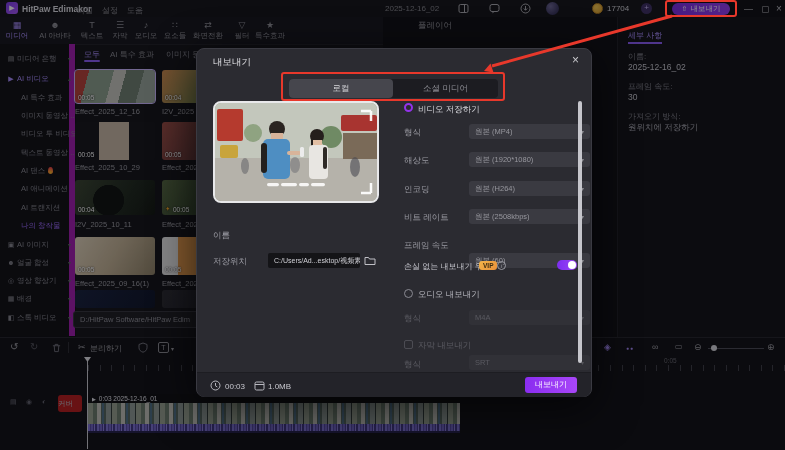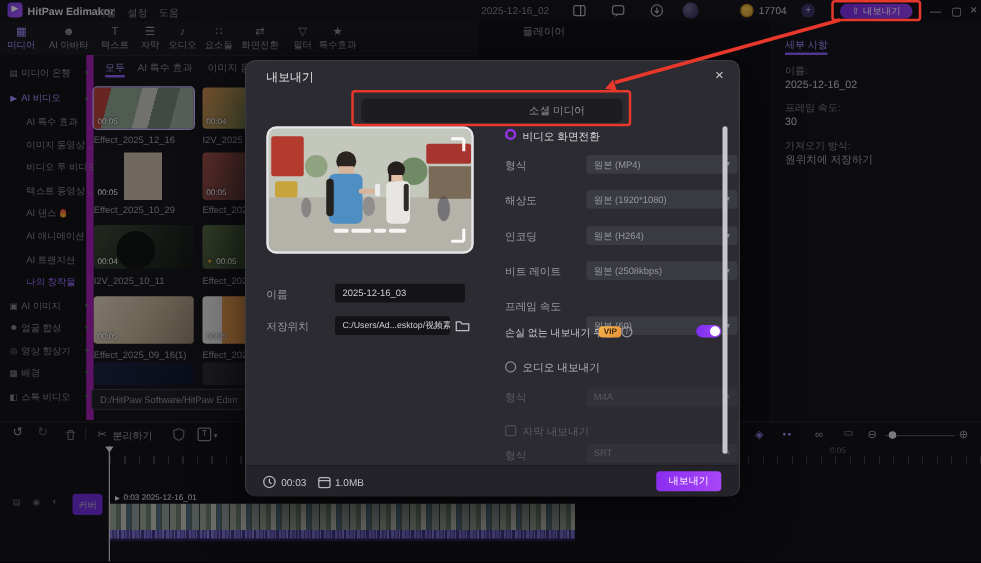--- a/index.html
+++ b/index.html
@@ -55,21 +55,21 @@
 .tbox{position:absolute;width:11px;height:11px;border:1px solid #8a8a90;border-radius:2px;color:#9a9aa0;font-size:7px;text-align:center;line-height:10px}
 .rightico{position:absolute;top:4px;font-size:9px;color:#9a9aa0}
 .rightico.pur{color:#a78bfa}
 .zslider{position:absolute;left:708px;top:9.5px;width:56px;height:1px;background:#4a4a52}
 .zknob{position:absolute;left:711px;top:7px;width:6px;height:6px;border-radius:50%;background:#d8d8dc}
 .ruler{position:absolute;left:88px;top:27px;width:697px;height:6px;background:repeating-linear-gradient(90deg,#3c3c44 0 1px,transparent 1px 11.6px)}
 .rtime{position:absolute;left:664px;top:19px;font-size:6.5px;color:#64646c}
 .playhead{position:absolute;left:87px;top:19px;width:1px;height:92px;background:#e0e0e4;opacity:.9}
 .phh{position:absolute;left:84px;top:19px;width:7px;height:5px;background:#e0e0e4;clip-path:polygon(0 0,100% 0,50% 100%)}
 .trkico{position:absolute;top:60px;font-size:7px;color:#60606a}
-.coverbtn{position:absolute;left:58px;top:57px;width:24px;height:17px;background:#6d28d9;border-radius:3px;color:#b8b8bf;font-size:7.5px;text-align:center;line-height:17px}
+.coverbtn{position:absolute;left:58px;top:57px;width:24px;height:17px;background:#b91c1c;border-radius:3px;color:#b8b8bf;font-size:7.5px;text-align:left;line-height:17px}
 .cliplabel{position:absolute;left:88px;top:56px;width:372px;height:9px;background:rgba(12,12,16,.88);border-radius:2px 2px 0 0;display:flex;align-items:center;gap:3px;padding-left:4px;font-size:6.5px;color:#e0e0e6}
 .filmstrip{position:absolute;left:88px;top:65px;width:372px;height:21px;background:repeating-linear-gradient(90deg,transparent 0 14px,rgba(70,120,170,.5) 14px 16px,transparent 16px 24px),repeating-linear-gradient(90deg,#97a08f 0 5px,#6b7a6b 5px 9px,#c2c1b8 9px 13px,#55645c 13px 18px,#8f9a94 18px 23px,#2e3a36 23px 24px)}
 .waveform{position:absolute;left:88px;top:86px;width:372px;height:9px;background:repeating-linear-gradient(90deg,#7d71d1 0 2px,#554a9e 2px 3px,#6e62c2 3px 5px,#473d8a 5px 6px,#8a7edb 6px 7px,#3f3580 7px 9px);border-bottom:2px solid #241f4a}
 
 .dim{position:absolute;left:0;top:0;width:785px;height:450px;background:rgba(6,6,10,.45);z-index:10}
 .dialog{position:absolute;left:196px;top:48px;width:396px;height:349px;background:#2b2b31;border:1px solid #3a3a42;border-radius:8px;box-shadow:0 10px 44px rgba(0,0,0,.65);z-index:20}
 .dtitle{position:absolute;left:16px;top:7px;font-size:9.5px;color:#e0e0e4}
 .dclose{position:absolute;right:12px;top:4px;font-size:12px;color:#c8c8cc}
 .dtabs{position:absolute;left:92px;top:30px;width:209px;height:19px;background:#1c1c21;border-radius:4px}
 .dtab-local{position:absolute;left:0;top:0;width:104px;height:19px;background:#46464d;border-radius:4px;color:#d8d8dc;font-size:8.5px;text-align:center;line-height:19px}
@@ -352,20 +352,21 @@
     <div class="waveform"></div>
   </div>
 
   <div class="dim"></div>
 
   <div class="dialog">
     <div class="dtitle">내보내기</div>
     <span class="dclose">×</span>
 
     <div class="dtabs">
+      <div class="dtab-local">로컬</div>
       <div class="dtab-social">소셜 미디어</div>
     </div>
 
     <div class="vthumb">
       <svg width="162" height="98" viewBox="0 0 162 98">
         <rect width="162" height="70" fill="#c3c7bc"></rect>
         <rect y="55" width="162" height="43" fill="#b5b2aa"></rect>
         <rect x="2" y="6" width="26" height="32" rx="2" fill="#b53a2e"></rect>
         <rect x="5" y="42" width="18" height="13" rx="2" fill="#c8a43c"></rect>
         <rect x="126" y="12" width="36" height="16" rx="2" fill="#a83430"></rect>
@@ -391,29 +392,28 @@
           <rect x="66" y="80" width="16" height="3.2" rx="1.6"></rect>
           <rect x="84" y="80" width="10" height="3.2" rx="1.6"></rect>
           <rect x="96" y="80" width="14" height="3.2" rx="1.6"></rect>
         </g>
         <path d="M146 8h10M156 8v10" stroke="#fff" stroke-width="2.5" fill="none" opacity=".92"></path>
         <path d="M146 90h10M156 90V80" stroke="#fff" stroke-width="2.5" fill="none" opacity=".92"></path>
       </svg>
     </div>
 
     <span class="flabel" style="left:16px;top:181px">이름</span>
-    <div class="textbox" style="left:71px;top:178px;width:104px">2025-12-16_03</div>
     <span class="flabel" style="left:16px;top:207px">저장위치</span>
     <div class="textbox" style="left:71px;top:204px;width:92px;font-size:7px">C:/Users/Ad...esktop/视频素材</div>
     <svg style="position:absolute;left:167px;top:206px;width:12px;height:11px;color:#c0c0c6" viewBox="0 0 12 11">
         <path d="M1 2.5h3.5l1 1.5H11v5.5H1Z" fill="none" stroke="currentColor"></path>
       </svg>
 
     <div class="radio-on" style="left:207px;top:54px"></div>
-    <span class="seclabel" style="left:221px;top:55px">비디오 화면전환</span>
+    <span class="seclabel" style="left:221px;top:55px">비디오 저장하기</span>
 
     <span class="flabel" style="left:207px;top:78px">형식</span>
     <div class="dropdown" style="top:75px">
         <span>원본 (MP4)</span>
         <span class="chv">▾</span>
       </div>
 
     <span class="flabel" style="left:207px;top:106px">해상도</span>
     <div class="dropdown" style="top:103px">
         <span>원본 (1920*1080)</span>

